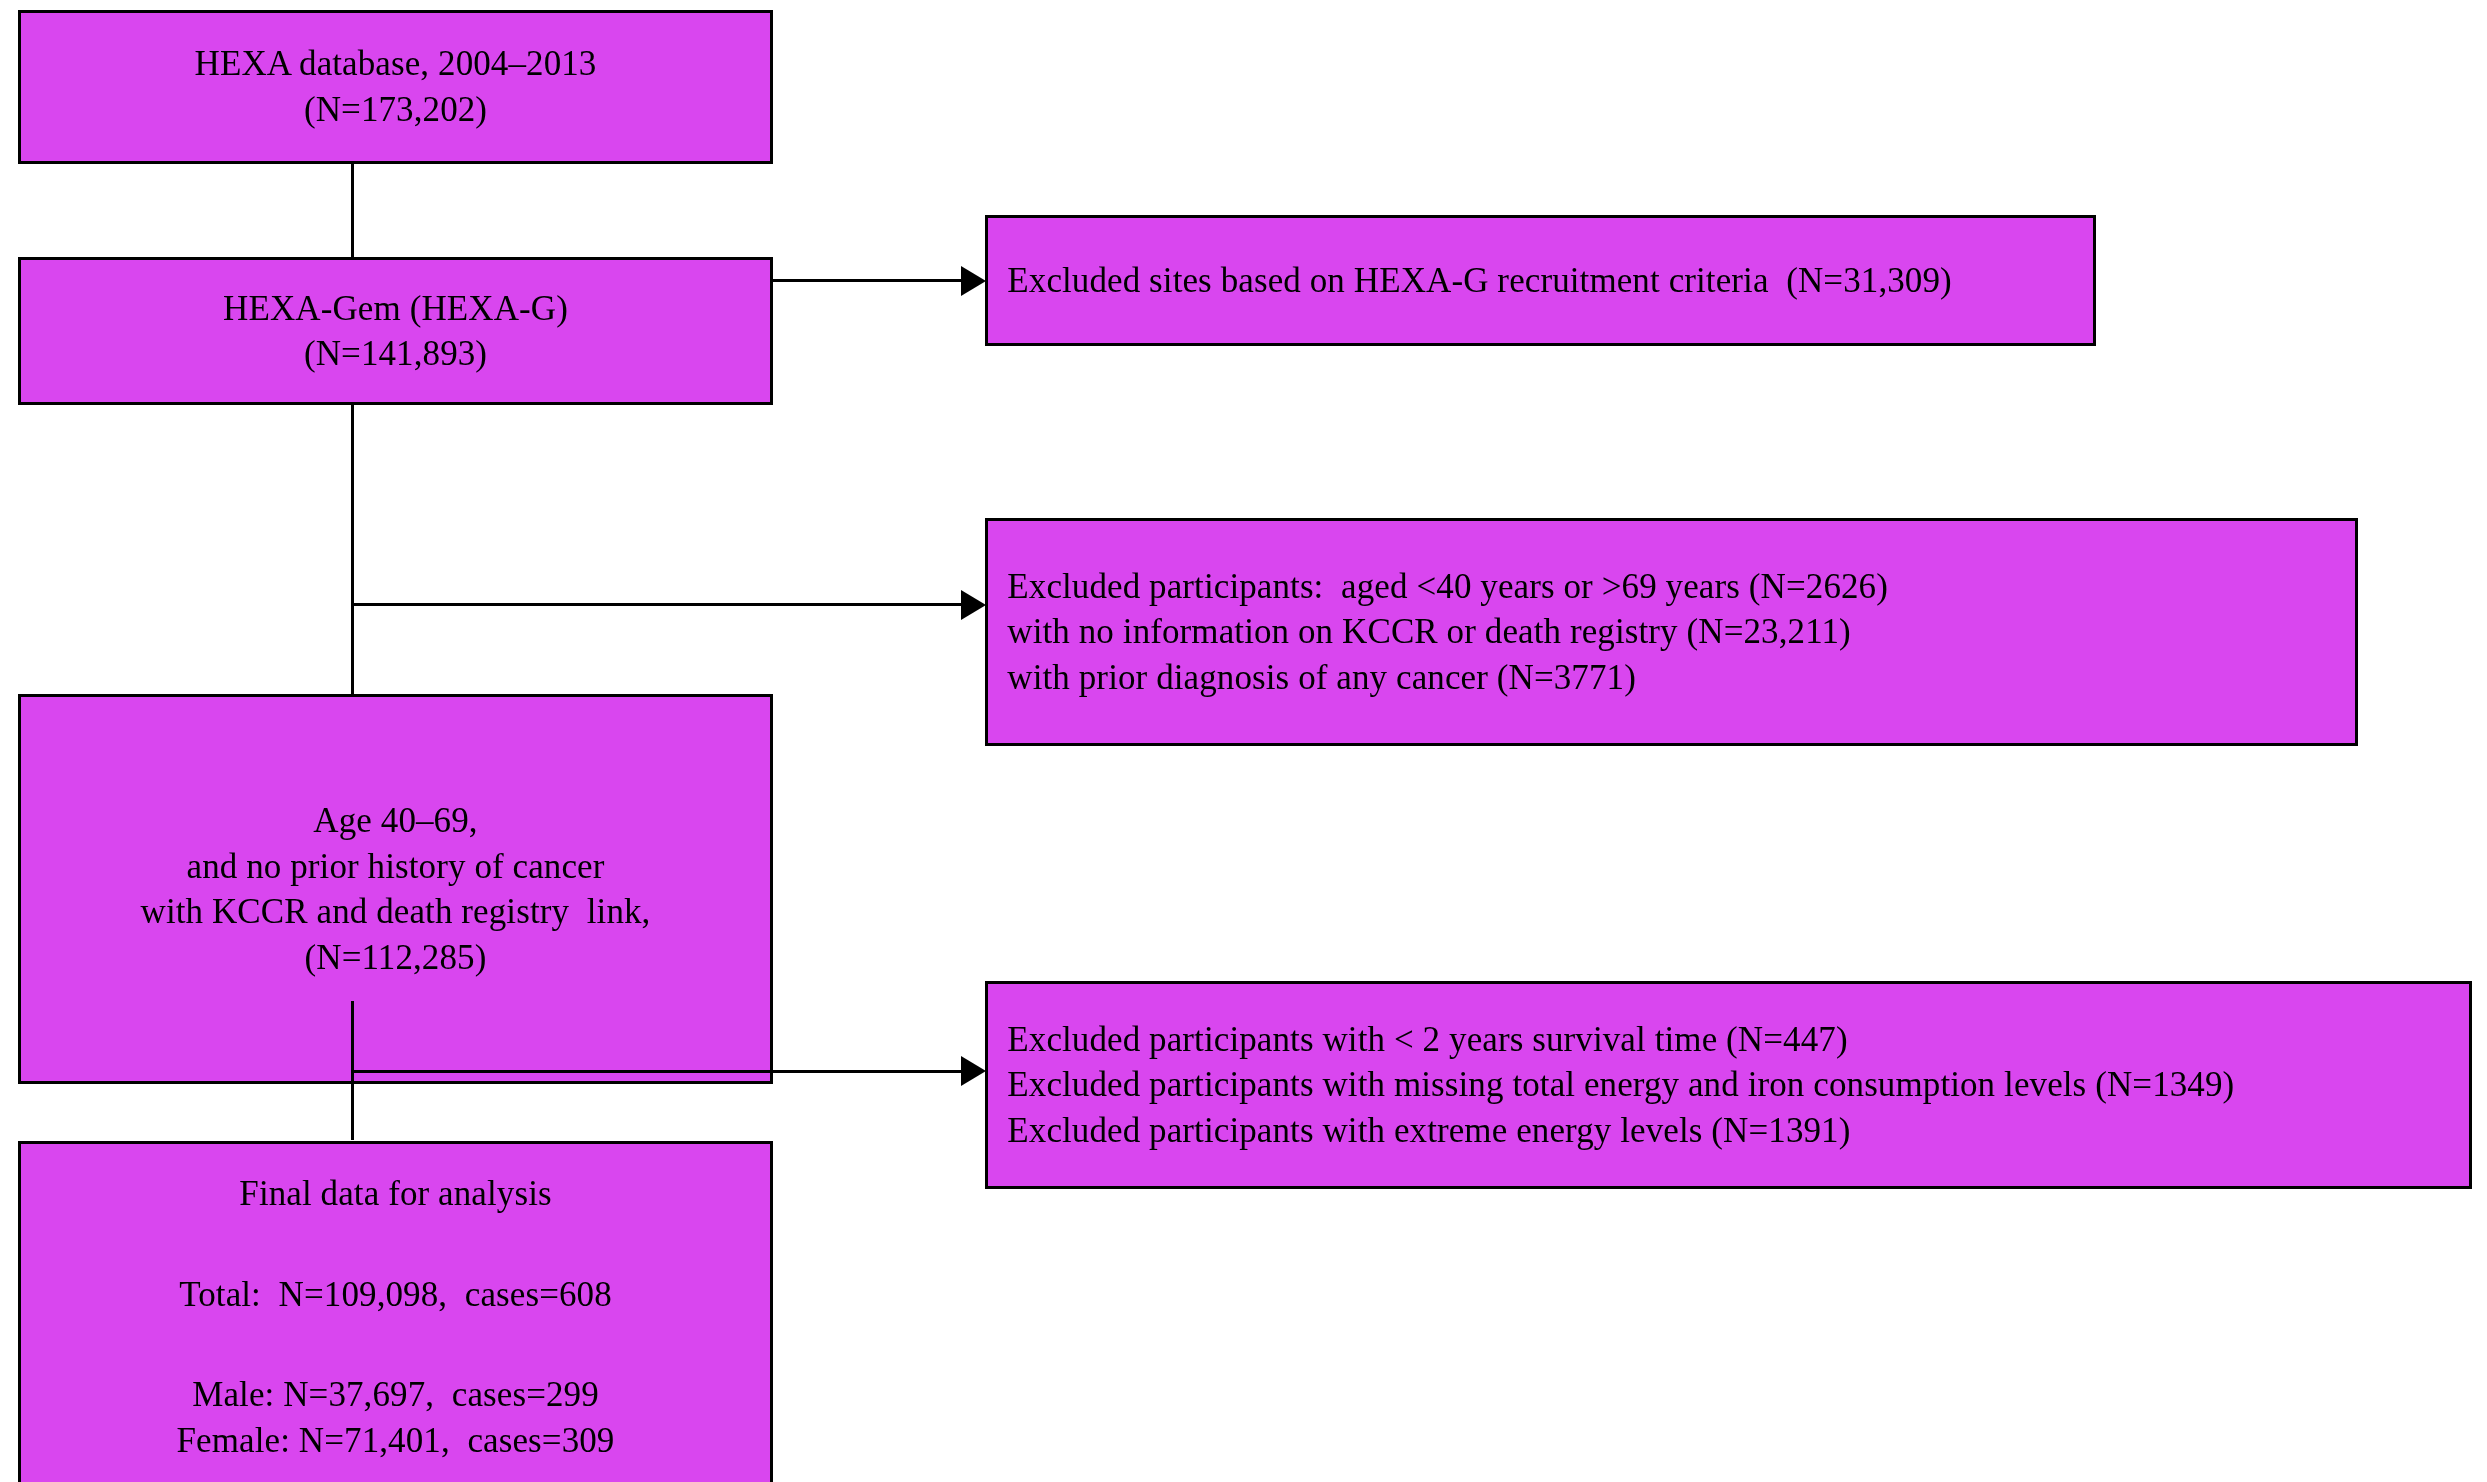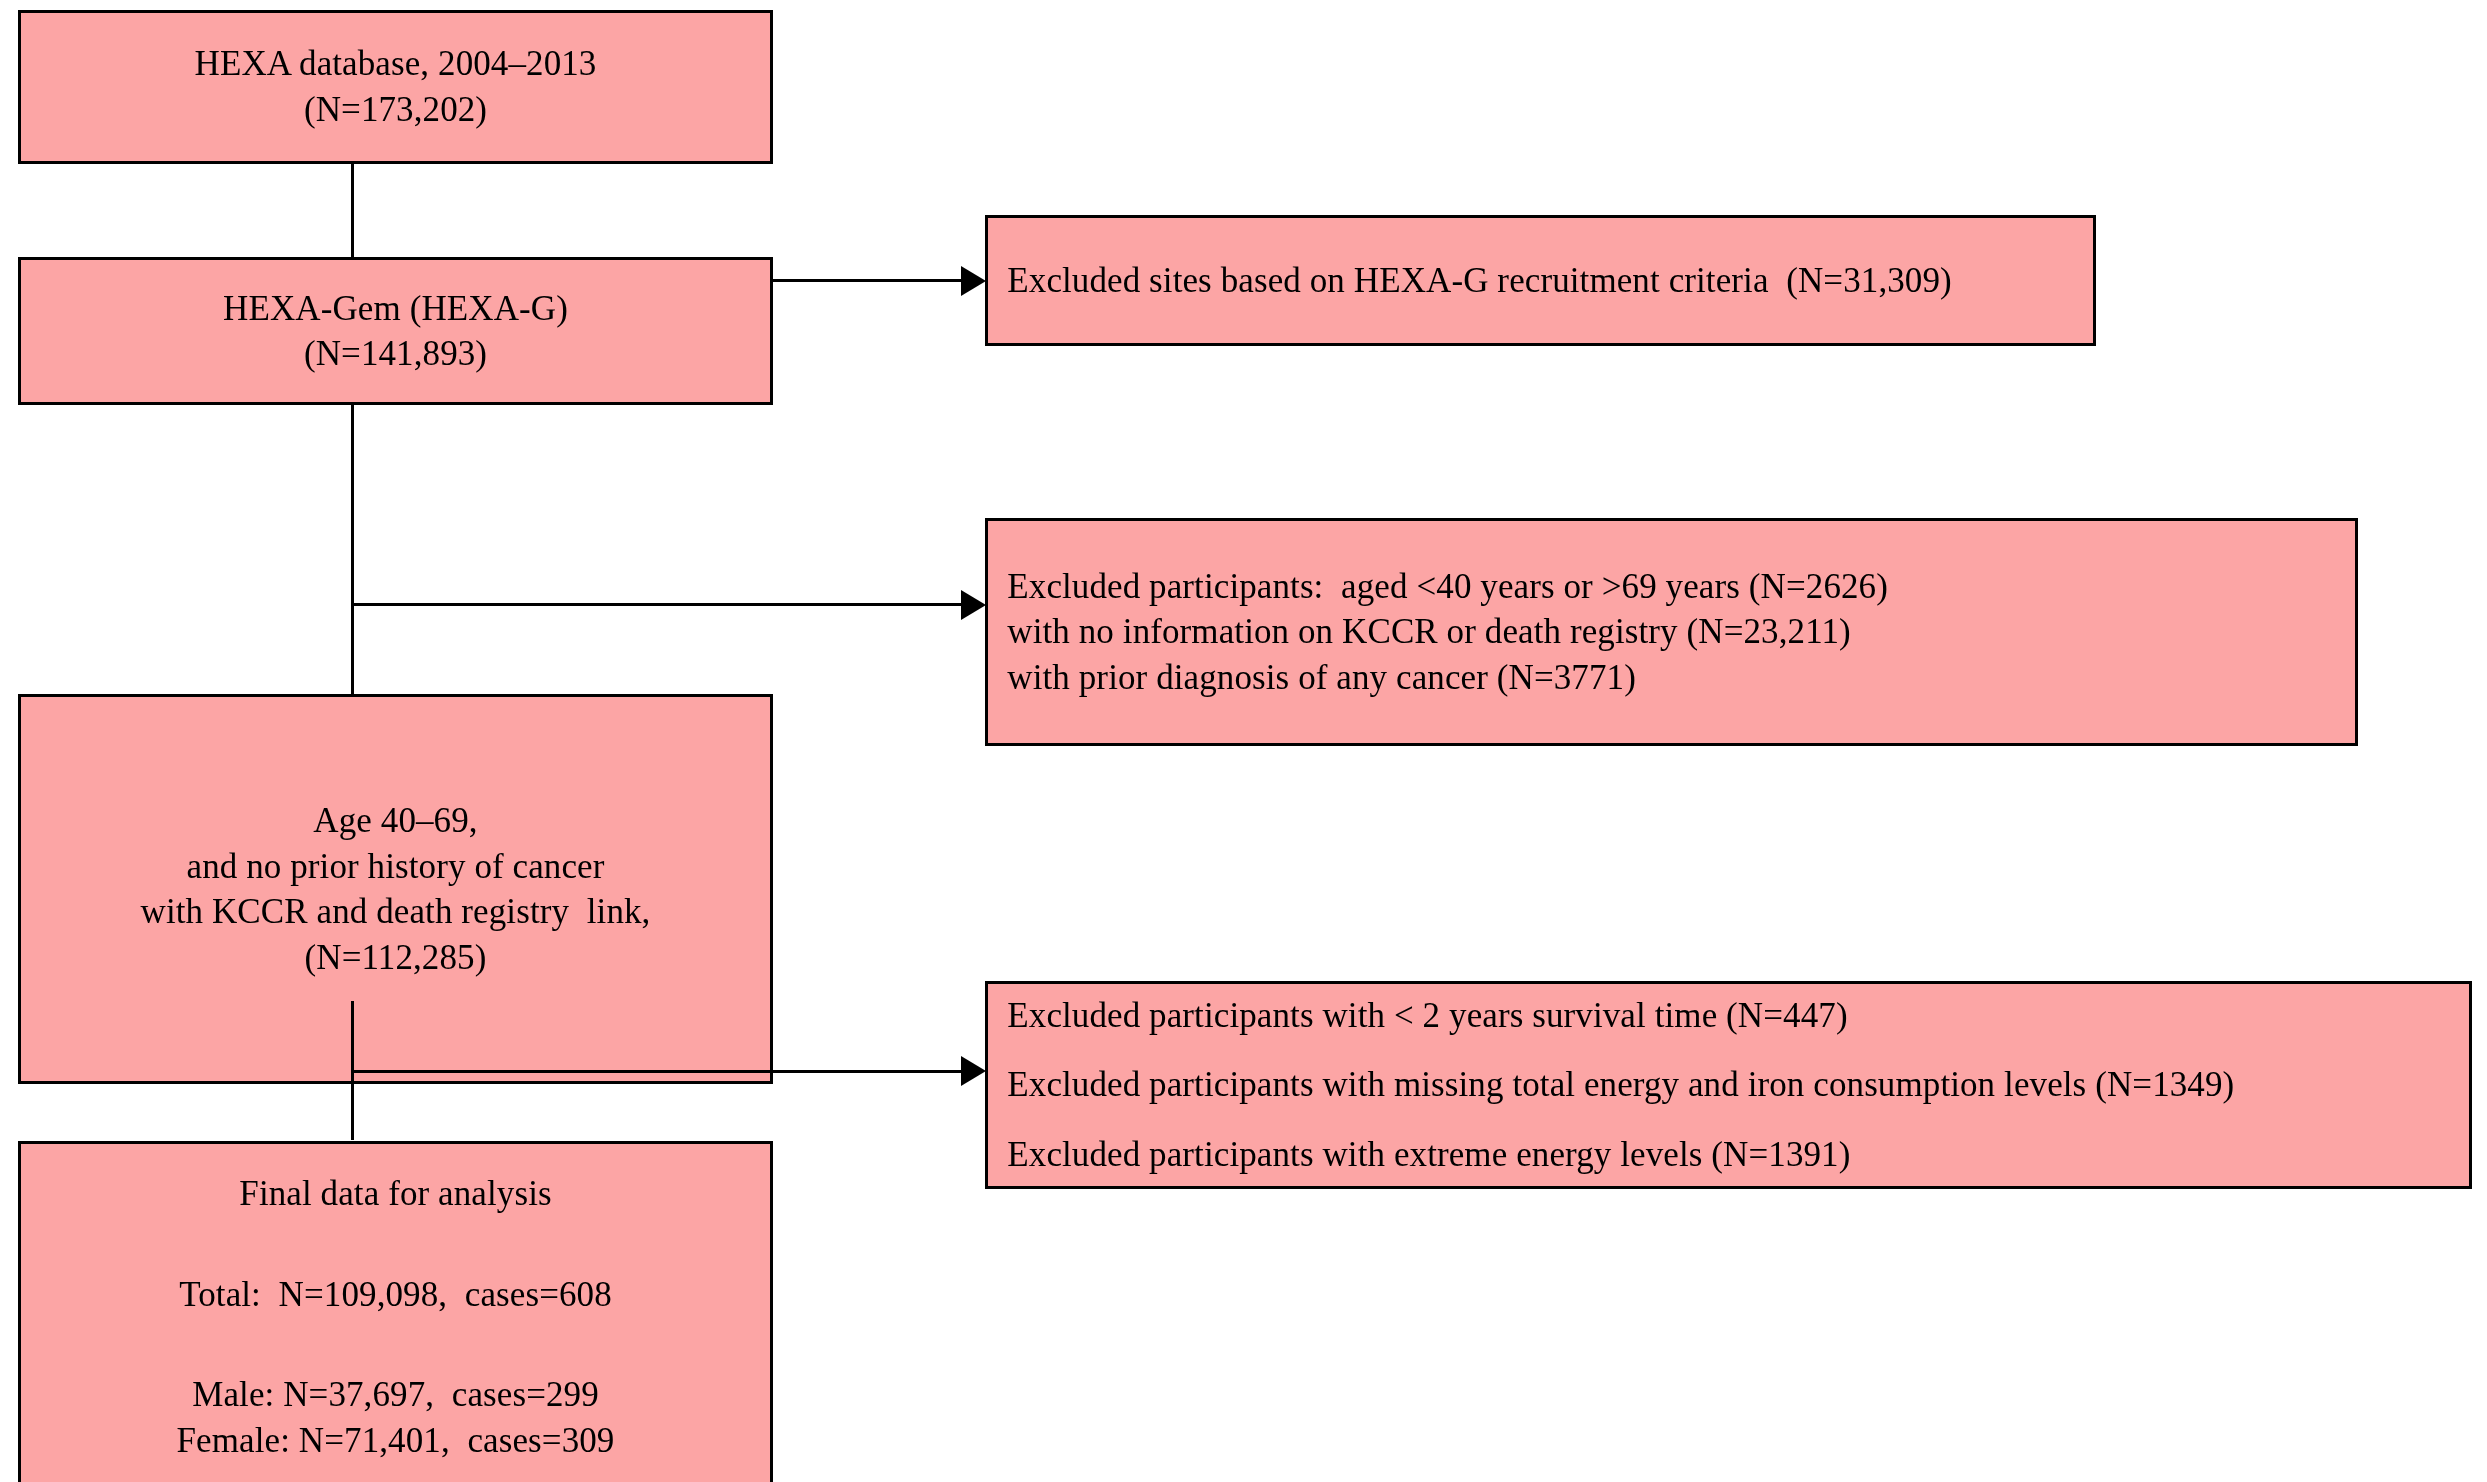--- a/index.html
+++ b/index.html
@@ -15,21 +15,21 @@
     position: relative;
     width: 2487px;
     height: 1483px;
     background: #ffffff;
     overflow: hidden;
   }
   .node {
     position: absolute;
     box-sizing: border-box;
     border: 3.4px solid #000000;
-    background: #fca5a5;
+    background: #d946ef;
     display: flex;
     flex-direction: column;
     justify-content: center;
   }
   .node.center { align-items: center; text-align: center; }
   .node.leftal  { align-items: flex-start; text-align: right; }
   .line {
     margin: 0;
     padding: 0;
     font-size: 35px;
@@ -99,21 +99,21 @@
     <div class="line">Age 40–69,</div>
     <div class="line">and no prior history of cancer</div>
     <div class="line">with KCCR and death registry  link,</div>
     <div class="line">(N=112,285)</div>
   </div>
 
   <div class="vline" style="left:351px; top:1001px; height:139px;"></div>
   <div class="hline" style="left:351px; top:1070px; width:610px;"></div>
   <div class="arrowhead" style="left:961px; top:1056px;"></div>
 
-  <div class="node leftal" style="left:985px; top:981px; width:1487px; height:208px;gap:24px;">
+  <div class="node leftal" style="left:985px; top:981px; width:1487px; height:208px;">
     <div class="line">Excluded participants with &lt; 2 years survival time (N=447)</div>
     <div class="line">Excluded participants with missing total energy and iron consumption levels (N=1349)</div>
     <div class="line">Excluded participants with extreme energy levels (N=1391)</div>
   </div>
 
   <div class="node center" style="left:18px; top:1141px; width:755px; height:416px; justify-content:flex-start; padding-top:27px;">
     <div class="line">Final data for analysis</div>
     <div class="line gap-top-lg">Total:  N=109,098,  cases=608</div>
     <div class="line gap-top-lg">Male: N=37,697,  cases=299</div>
     <div class="line">Female: N=71,401,  cases=309</div>

